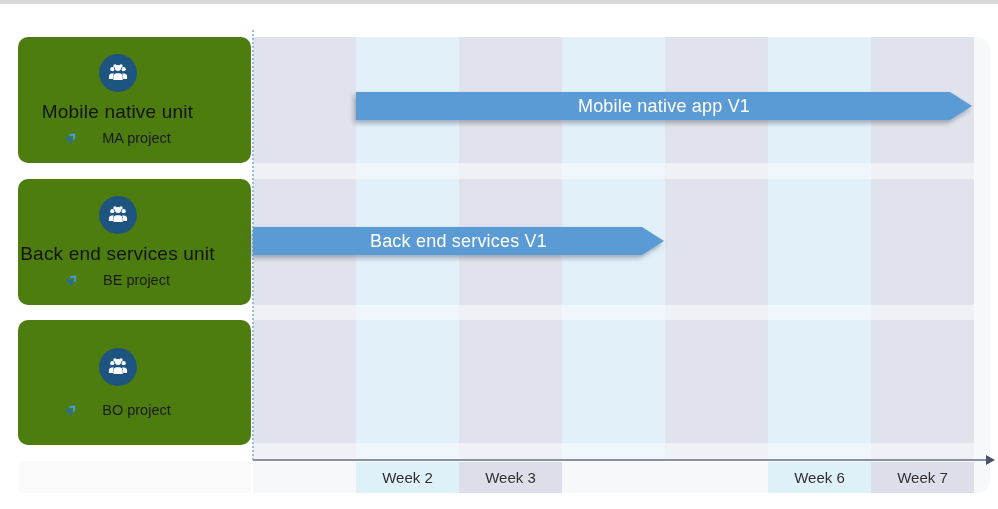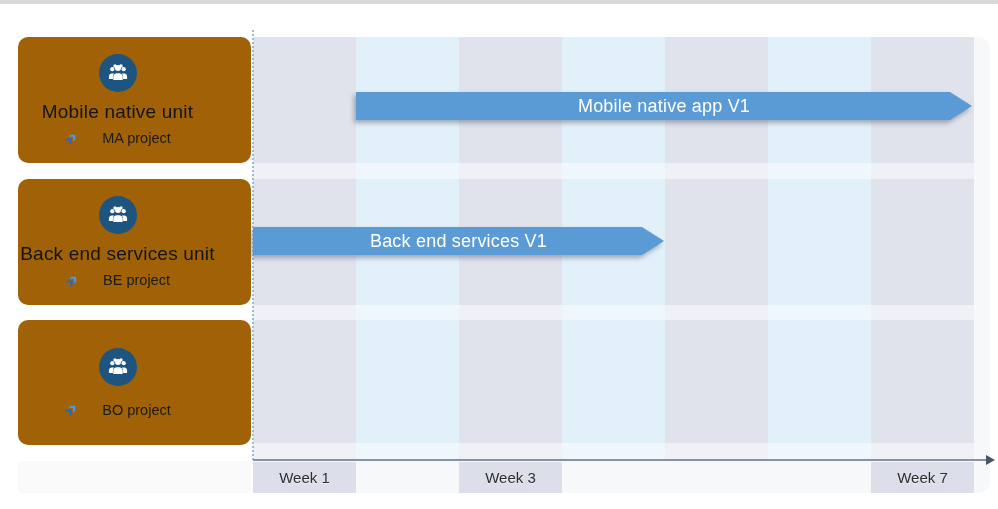--- a/index.html
+++ b/index.html
@@ -14,27 +14,27 @@
   .row-gap{position:absolute;left:253px;width:721px;background:rgba(252,253,255,0.55);}
   .vline{position:absolute;left:252px;top:30px;width:0;height:430px;border-left:2px dotted #96bcdf;}
   .axis{position:absolute;left:253px;top:459px;width:734px;height:2px;background:#8992a2;}
   .axis-arrow{position:absolute;left:986px;top:455px;width:0;height:0;
               border-left:9px solid #49536b;border-top:5px solid transparent;border-bottom:5px solid transparent;}
   .wk-left{position:absolute;left:18px;top:461px;width:233px;height:32px;background:#fafafa;border-radius:4px;}
   .wk{position:absolute;top:462px;width:103px;height:31px;display:flex;align-items:center;justify-content:center;
       font-size:15px;color:#2d2d31;text-shadow:0 1px 0 rgba(255,255,255,0.55);}
   .wk.g{background:#dcdfe9;}
   .wk.b{background:#def1f9;}
-  .card{position:absolute;left:18px;width:233px;background:#a16207;border-radius:10px;
+  .card{position:absolute;left:18px;width:233px;background:#4d7c0f;border-radius:10px;
         display:flex;flex-direction:column;align-items:center;justify-content:center;
         padding-right:34px;box-sizing:border-box;}
   .avatar{width:38px;height:38px;border-radius:50%;background:#1e5480;
           display:flex;align-items:center;justify-content:center;margin-bottom:9px;flex:none;}
   .team-name{font-size:19px;color:#141414;letter-spacing:.2px;white-space:nowrap;}
-  .proj{display:flex;align-items:center;gap:23px;margin-top:7px;font-size:14.5px;color:#1b1b1b;}
+  .proj{display:flex;align-items:flex-start;gap:23px;margin-top:7px;font-size:14.5px;color:#1b1b1b;}
   .jira{display:flex;flex:none;}
   .barwrap{position:absolute;height:28px;filter:drop-shadow(-2px 3px 2.5px rgba(95,105,125,0.55));}
   .bar{width:100%;height:100%;background:#5b9bd5;display:flex;align-items:center;justify-content:center;
        color:#fff;font-size:18px;letter-spacing:.2px;
        clip-path:polygon(0 0,calc(100% - 22px) 0,100% 50%,calc(100% - 22px) 100%,0 100%);}
 </style>
 </head>
 <body>
 
 <div class="stage">
@@ -53,25 +53,28 @@
 
   <div class="row-gap" style="top:163px;height:16px"></div>
   <div class="row-gap" style="top:305px;height:15px"></div>
   <div class="row-gap" style="top:443px;height:16px"></div>
 
   <div class="vline"></div>
   <div class="axis"></div>
   <div class="axis-arrow"></div>
 
   <div class="wk-left"></div>
-  <div class="wk g" style="left:253px">
-      <span>Week 1</span>
+  <div class="wk b" style="left:356px">
+      <span>Week 2</span>
     </div>
   <div class="wk g" style="left:459px">
       <span>Week 3</span>
+    </div>
+  <div class="wk b" style="left:768px">
+      <span>Week 6</span>
     </div>
   <div class="wk g" style="left:871px">
       <span>Week 7</span>
     </div>
 
   <div class="card" style="top:37px;height:126px">
     <div class="avatar">
       <svg width="24" height="24" viewBox="0 0 24 24" fill="#ffffff">
         <circle cx="9" cy="5" r="1.7"></circle>
           <circle cx="15" cy="5" r="1.7"></circle>

